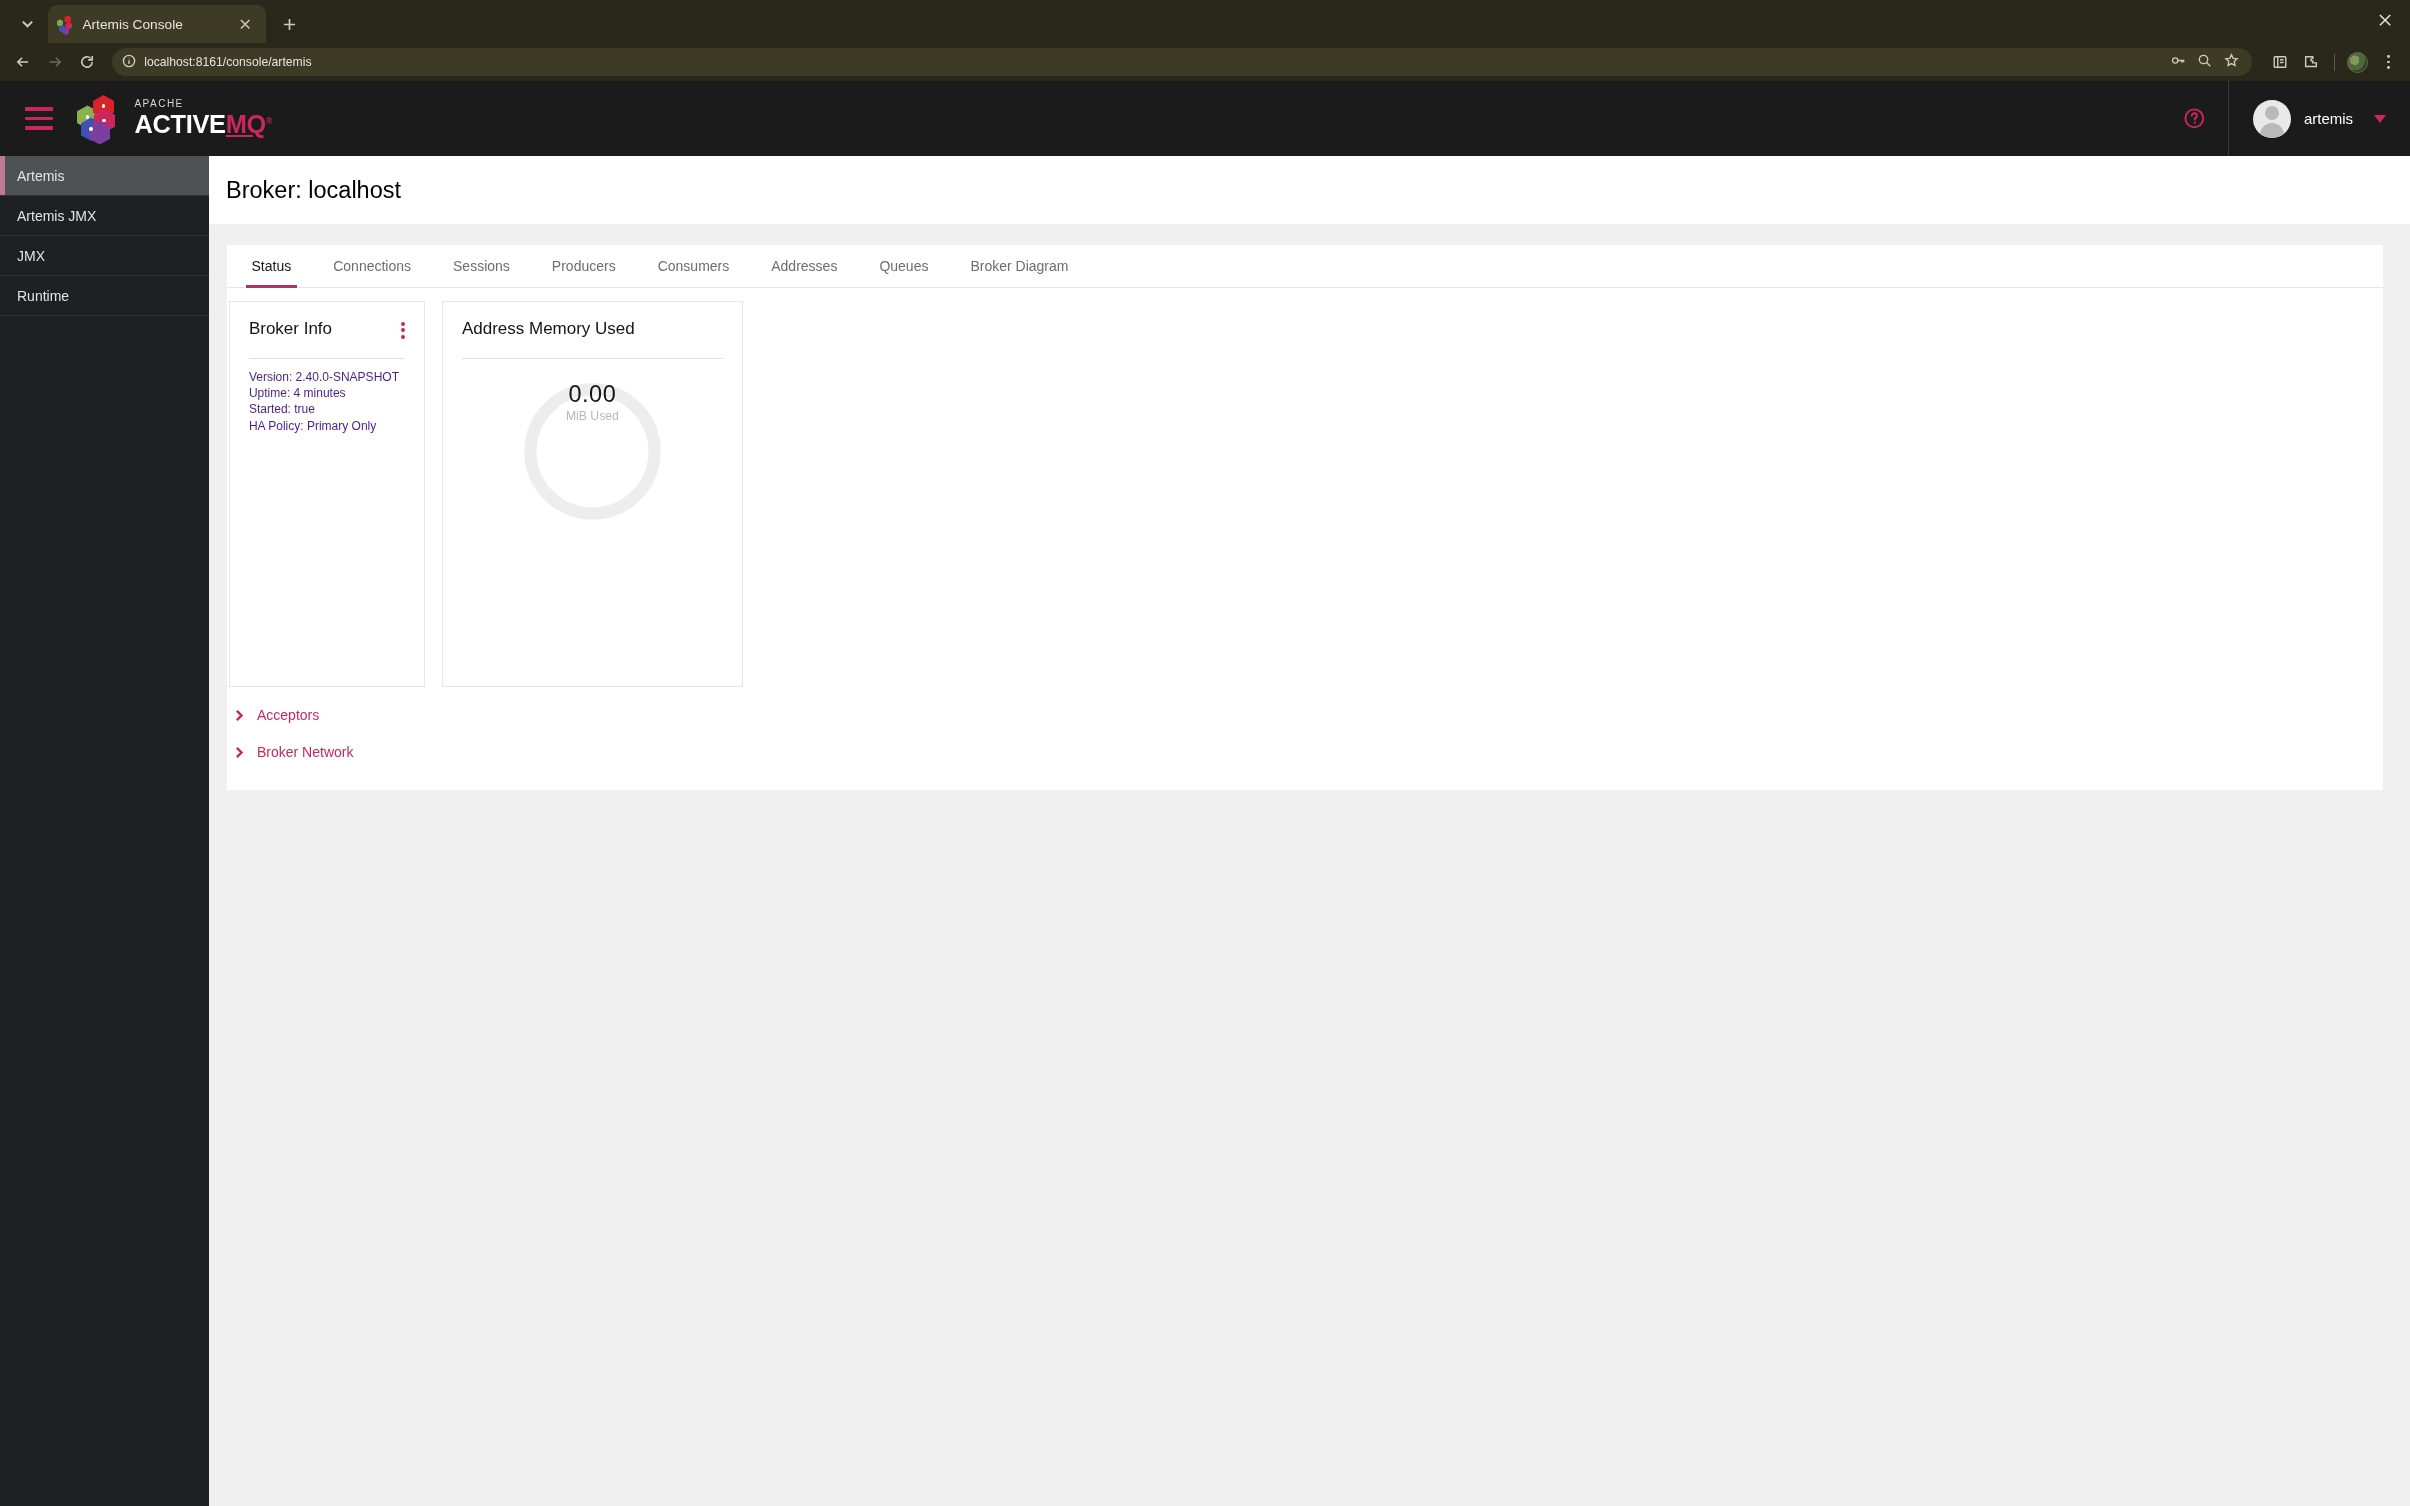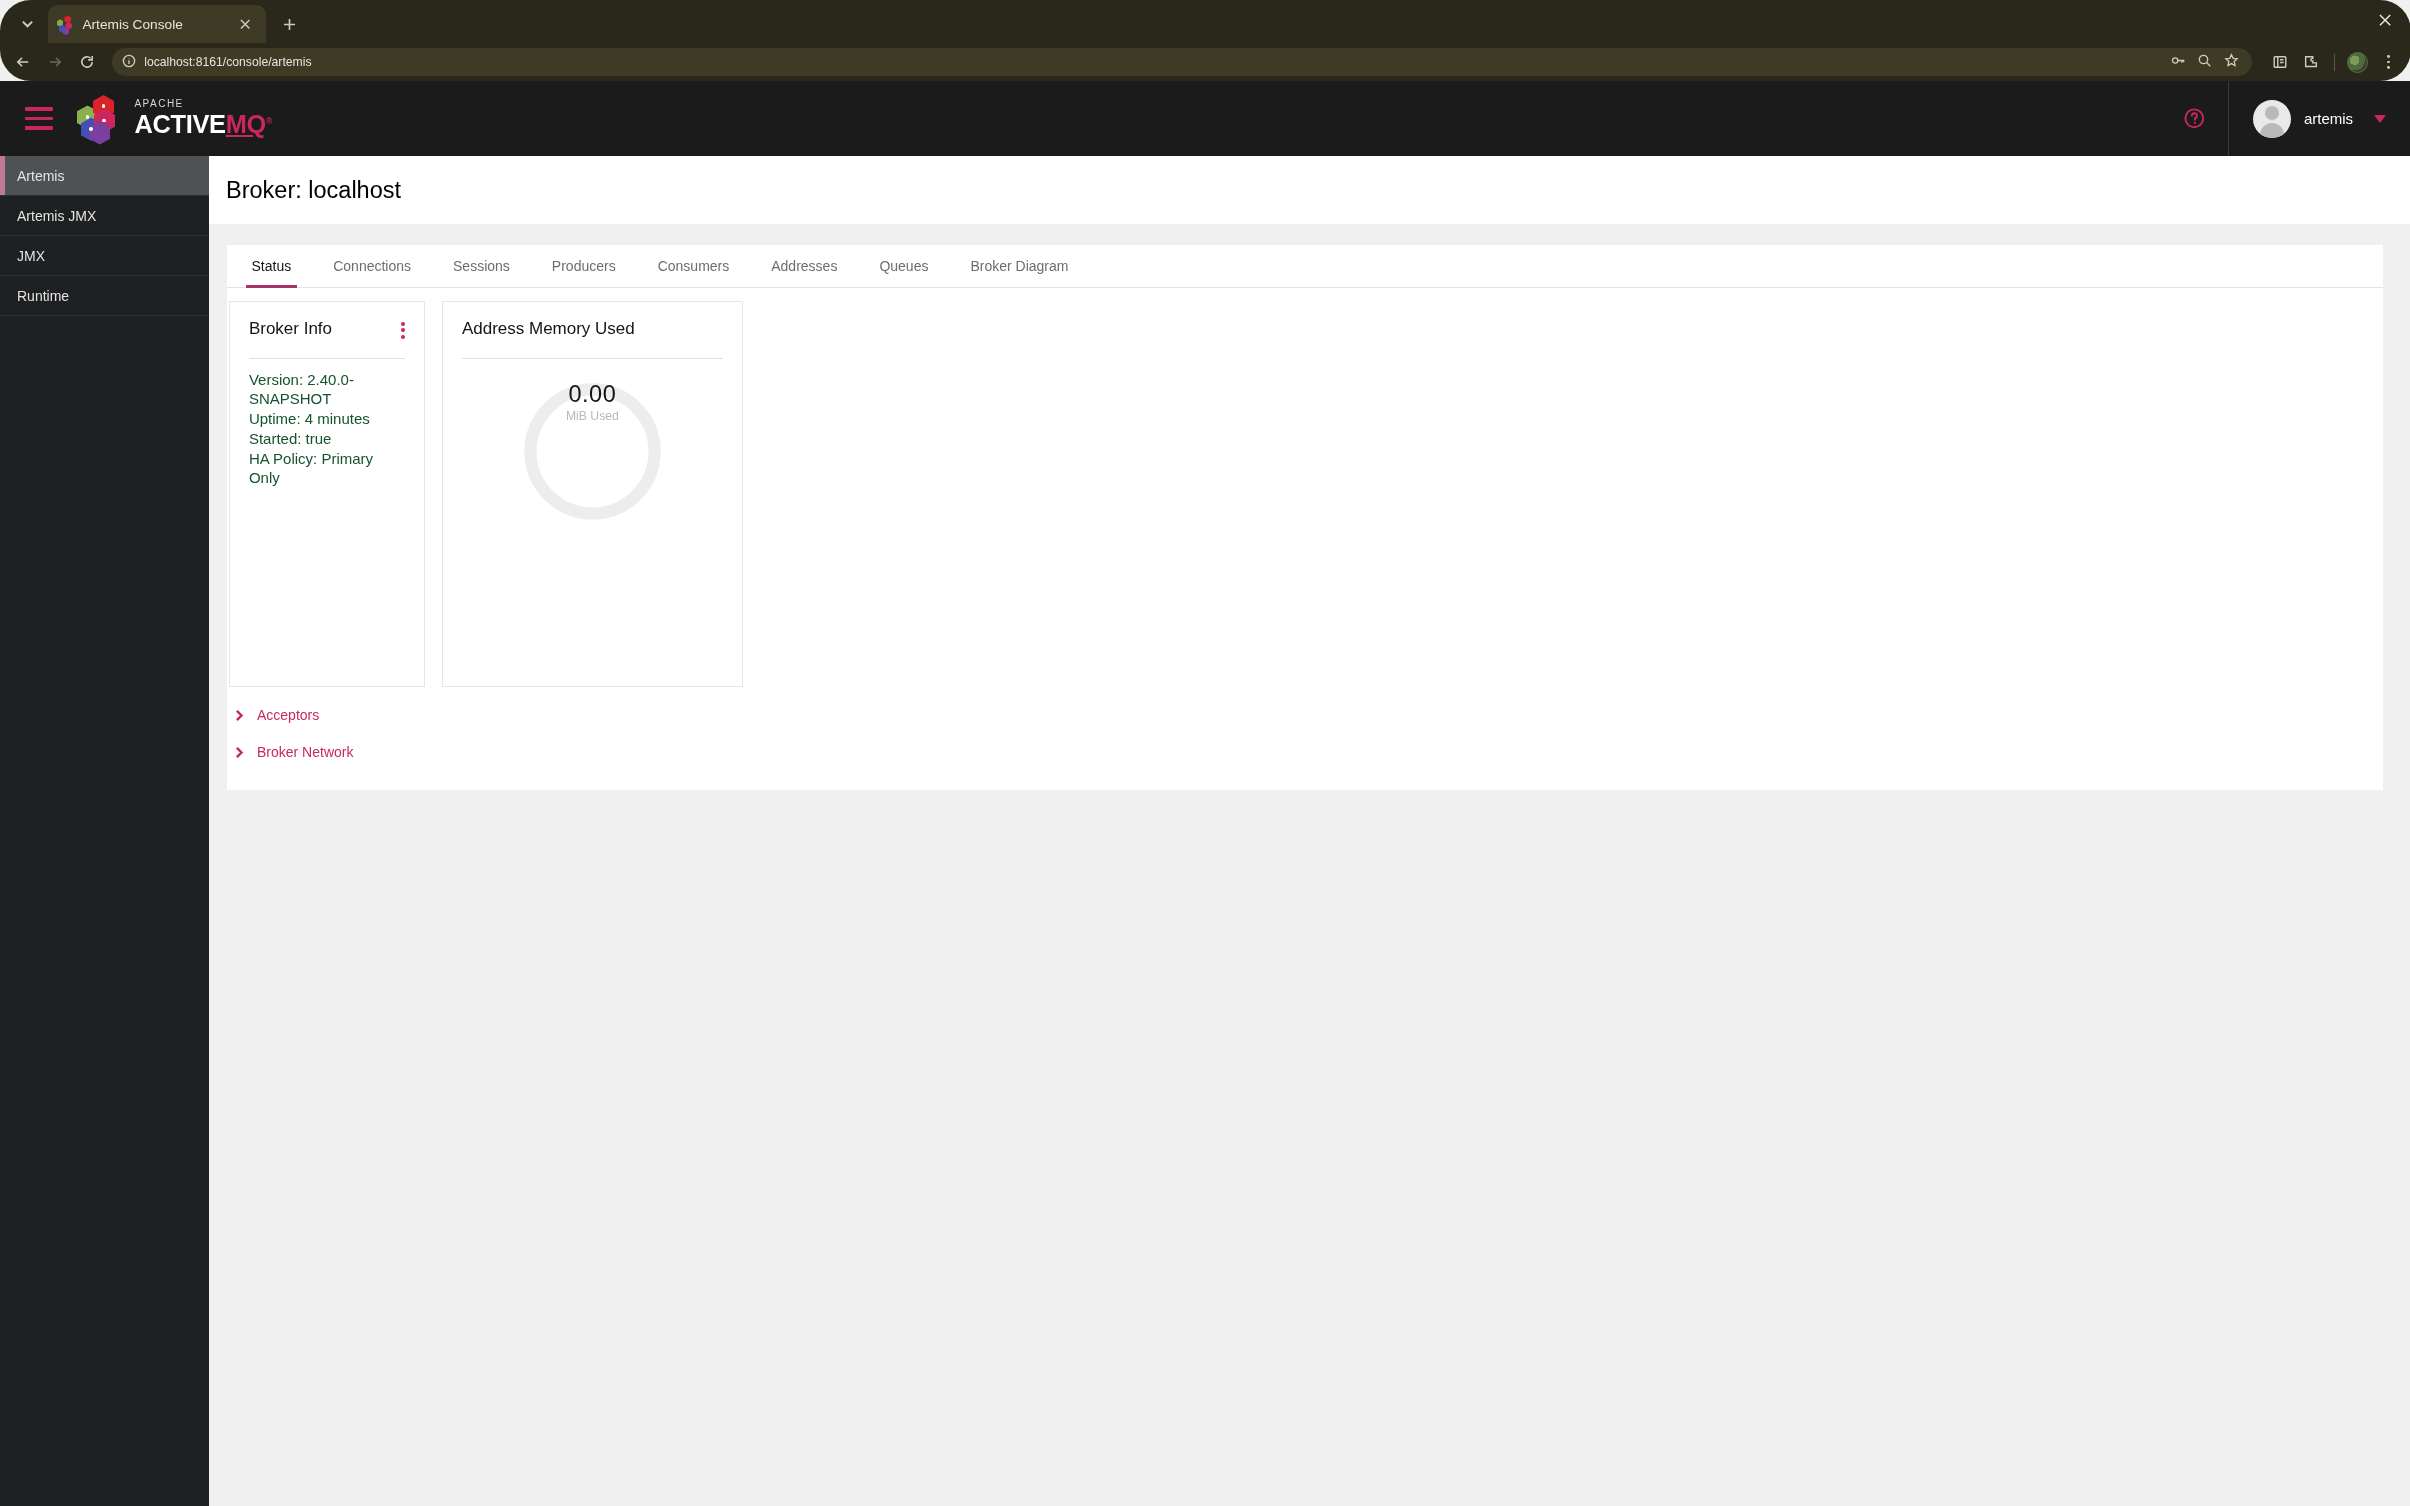--- a/index.html
+++ b/index.html
@@ -4,21 +4,21 @@
 <style>
   * { box-sizing: border-box; margin: 0; padding: 0; }
   html, body {
     width: 2411px; height: 1507px;
     font-family: "Liberation Sans", sans-serif;
     background: #f0f0f0;
     overflow: hidden;
   }
 
   
-  .browser-chrome { width: 100%; background: #29281a; border-radius: 31px; }
+  .browser-chrome { width: 100%; background: #29281a; }
   .tabstrip {
     height: 43px; display: flex; align-items: flex-end;
     padding-left: 7.5px; position: relative;
   }
   .tab-list-btn {
     width: 40px; height: 36px; margin-bottom: 1.9px;
     display: flex; align-items: center; justify-content: center;
     border-radius: 7.5px 7.5px 0 0;
   }
   .tab-list-btn svg { fill: none; stroke: #cfcbb8; stroke-width: 2.2; }
@@ -184,21 +184,21 @@
   .card-mem { width: 301px; }
   .card-head {
     display: flex; align-items: flex-start; justify-content: space-between;
     padding-bottom: 19px;
   }
   .card-title { font-size: 17px; color: #151515; }
   .card-kebab { display: flex; flex-direction: column; gap: 2.8px; align-items: center; padding-top: 2.8px; }
   .card-kebab b { width: 3.8px; height: 3.8px; border-radius: 50%; background: #c9275e; display: block; }
   .card-divider { height: 0.9px; background: #e0e0e0; }
   .info-list { padding-top: 11.3px; }
-  .info-list div { font-size: 15px; color: #14532d; line-height: 1.27; padding-bottom: 0.9px; }
+  .info-list div { font-size: 12px; color: #4c1d95; line-height: 1.27; padding-bottom: 0.9px; }
 
   .donut-wrap { display: flex; align-items: center; justify-content: center; padding-top: 22.6px; }
   .donut { position: relative; width: 141px; height: 141px; }
   .donut svg { display: block; transform: rotate(-90deg); }
   .donut-label {
     position: absolute; inset: 0; display: flex; flex-direction: column;
     align-items: center; justify-content: flex-start;
   }
   .donut-value { font-size: 23.5px; color: #151515; font-weight: 300; letter-spacing: 0.5px; }
   .donut-units { font-size: 12.2px; color: #b8b8b8; margin-top: 0.9px; }

